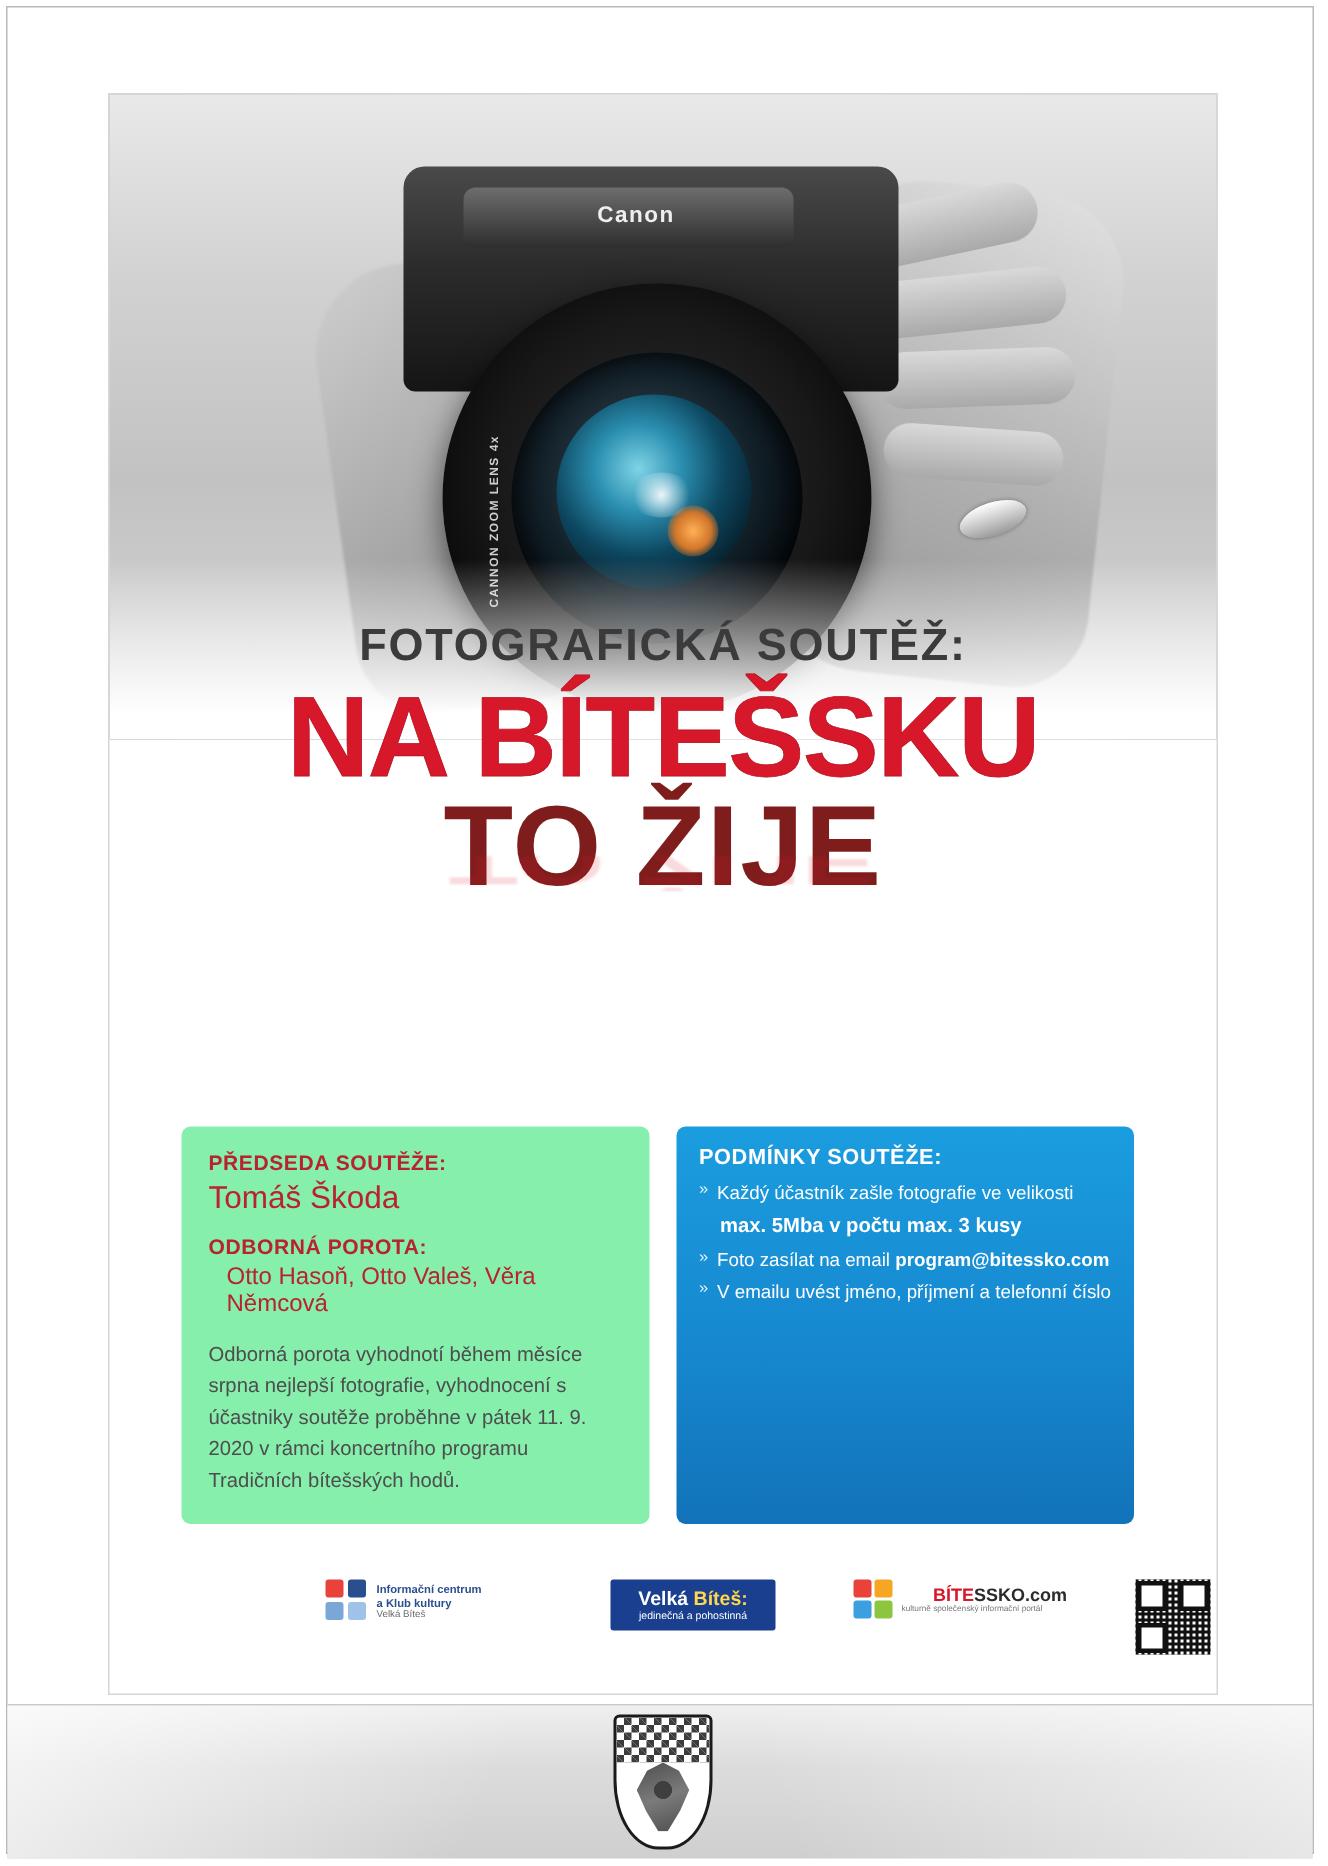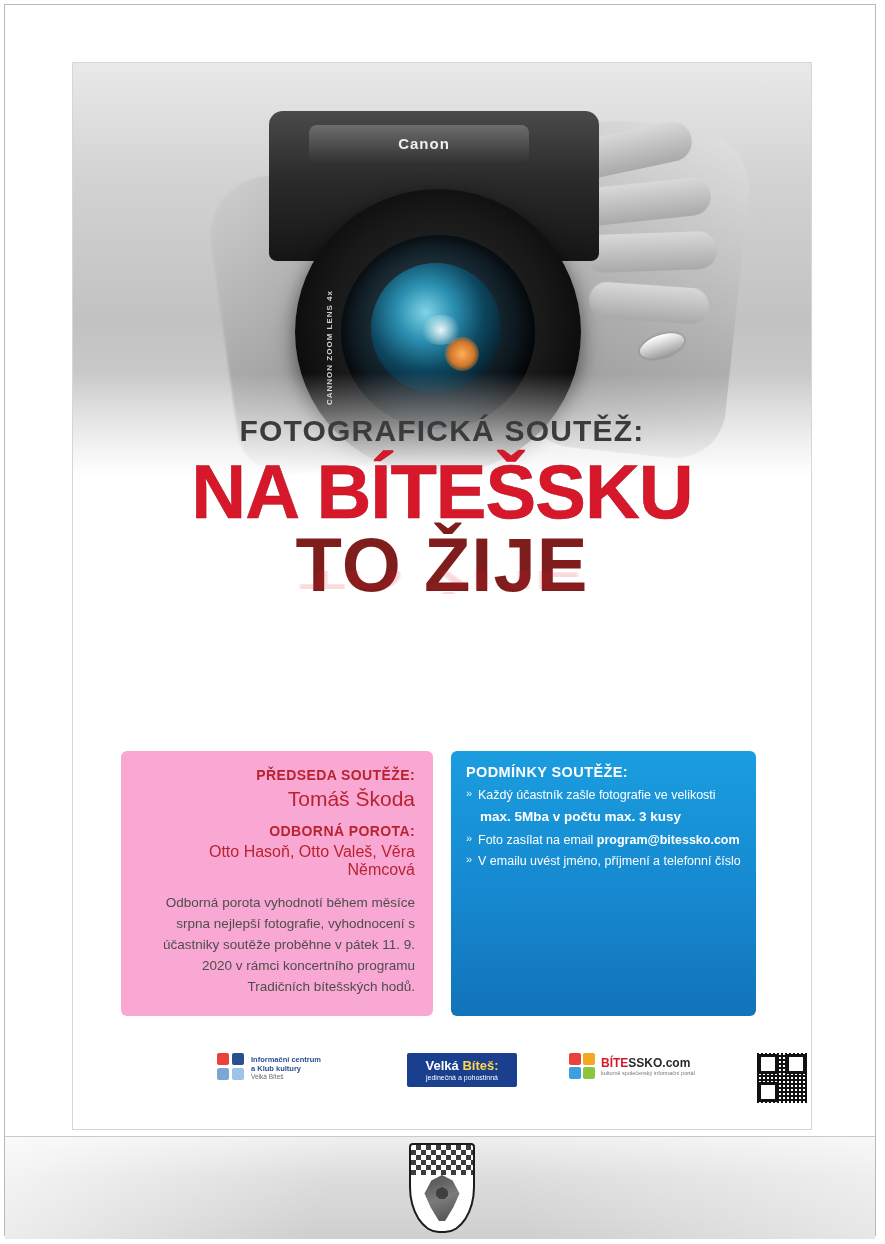--- a/index.html
+++ b/index.html
@@ -225,25 +225,24 @@
   
   .panels {
     position: absolute;
     left: 48px; top: 688px;
     width: 644px;
     display: flex;
     gap: 18px;
   }
   .panel-left {
     width: 312px;
-    background: #f9a8d4;
+    background: #86efac;
     border-radius: 6px;
     padding: 16px 18px 18px 18px;
     box-sizing: border-box;
-    text-align: right;
   }
   .panel-right-col {
     width: 314px;
     display: flex;
     flex-direction: row;
     gap: 16px;
   }
   .panel-blue {
     background: linear-gradient(180deg,#1b9de0 0%, #1688cf 55%, #1273b9 100%);
     border-radius: 6px;
@@ -343,21 +342,21 @@
     text-align: center;
   }
   .vb-t1 { font: 700 13px "Liberation Sans", sans-serif; }
   .vb-t1 em { font-style: normal; color: #ffd84d; }
   .vb-t2 { font: 400 7px "Liberation Sans", sans-serif; margin-top: 1px; }
 
   .logo-bit { left: 448px; width: 170px; display: flex; align-items: center; gap: 6px; }
   .bit-grid { width: 26px; height: 26px; display: grid; grid-template-columns: 1fr 1fr; grid-template-rows: 1fr 1fr; gap: 2px; }
   .bit-cell { border-radius: 2px; }
   .bit-txt { line-height: 1.15; }
-  .bit-t1 { font: 700 12px "Liberation Sans", sans-serif; color: #2b2b2b; }
+  .bit-t1 { font: 700 12px "Liberation Sans", sans-serif; color: #2b2b2b; margin-left: 21px; }
   .bit-t1 .b-red { color: #d7182a; }
   .bit-t2 { font: 400 5.5px "Liberation Sans", sans-serif; color: #777; }
 
   .logo-qr { left: 636px; width: 52px; height: 52px; }
   .qr {
     width: 50px; height: 50px;
     background-color: #ffffff;
     background-image:
       repeating-linear-gradient(90deg, #111 0 2px, transparent 2px 4px),
       repeating-linear-gradient(0deg, #111 0 2px, transparent 2px 4px);

